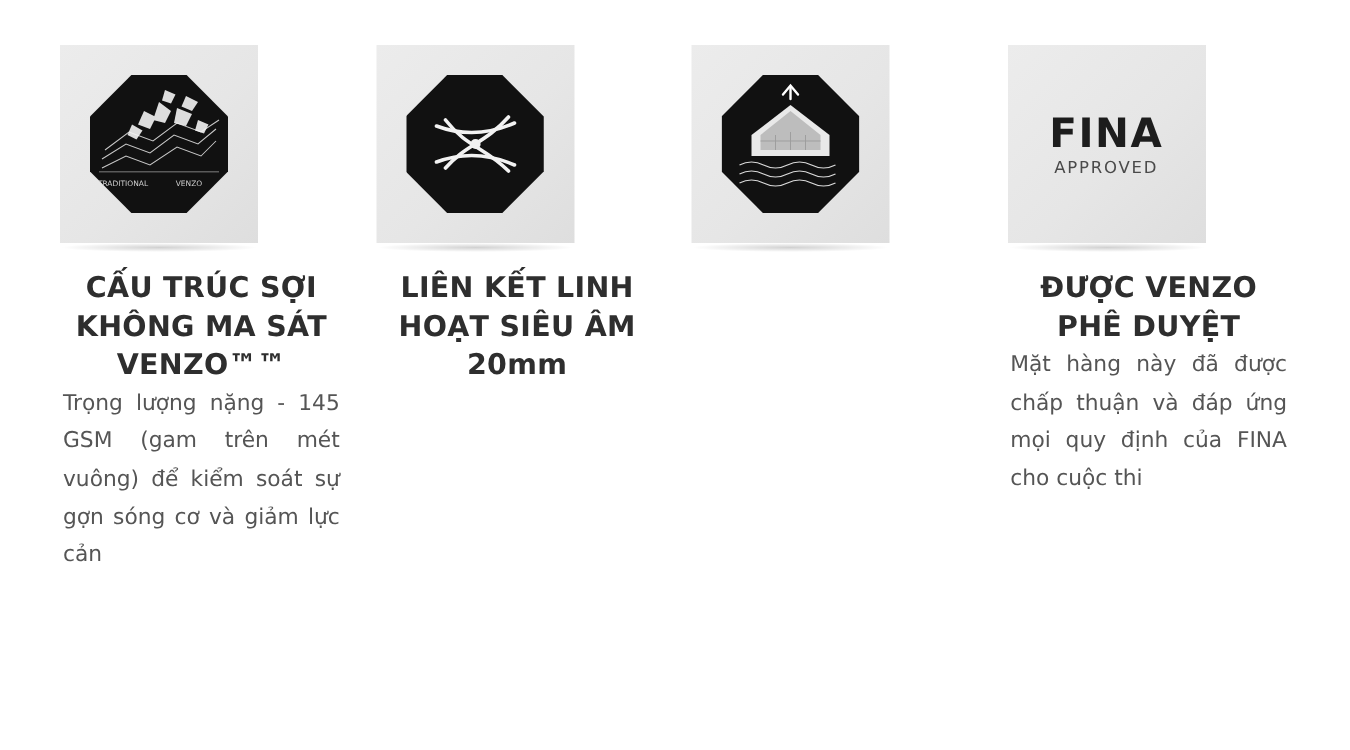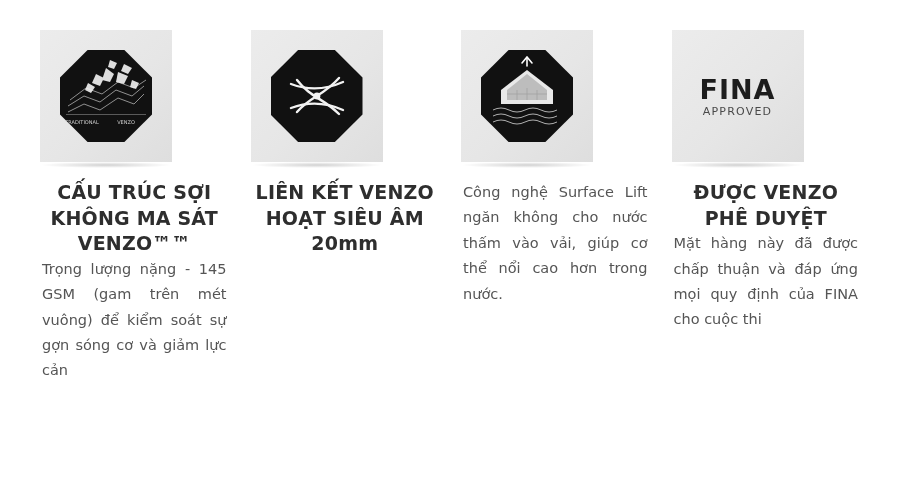--- a/index.html
+++ b/index.html
@@ -140,21 +140,21 @@
             <path d="M26 30 C40 48, 52 48, 68 64"></path>
             <path d="M26 62 C40 46, 52 46, 68 28"></path>
           </g>
           <g fill="#f2f2f2">
             <circle cx="46" cy="46" r="3.4"></circle>
           </g>
         </svg>
       </div>
     </div>
     <div class="shadow-bar"></div>
-    <div class="feature-title">LIÊN KẾT VENZO HOẠT SIÊU ÂM 20mm</div>
+    <div class="feature-title">LIÊN KẾT LINH HOẠT SIÊU ÂM 20mm</div>
   </div>
 
   <div class="feature">
     <div class="icon-wrap">
       <div class="octagon">
         <svg width="92" height="92" viewBox="0 0 92 92">
           <polygon points="46,20 72,40 72,54 20,54 20,40" fill="#e9e9e9"></polygon>
           <polygon points="46,24 66,40 66,50 26,50 26,40" fill="#bdbdbd"></polygon>
           <g stroke="#9b9b9b" stroke-width="0.6">
             <line x1="26" y1="44" x2="66" y2="44"></line>
@@ -168,21 +168,20 @@
             <path d="M12 72 Q20 68, 28 72 T44 72 T60 72 T76 72"></path>
           </g>
           <g stroke="#ffffff" stroke-width="1.6" fill="none" stroke-linecap="round">
             <path d="M46 16 L46 8"></path>
             <path d="M41 13 L46 7 L51 13"></path>
           </g>
         </svg>
       </div>
     </div>
     <div class="shadow-bar"></div>
-    <div class="feature-desc">Công nghệ Surface Lift ngăn không cho nước thấm vào vải, giúp cơ thể nổi cao hơn trong nước.</div>
   </div>
 
   <div class="feature">
     <div class="icon-wrap">
       <div class="fina-box">
         <div class="fina-main">FINA</div>
         <div class="fina-sub">APPROVED</div>
       </div>
     </div>
     <div class="shadow-bar"></div>

